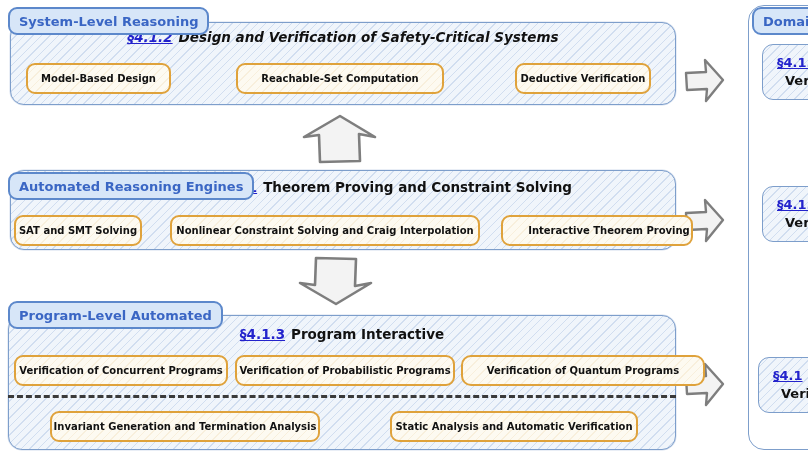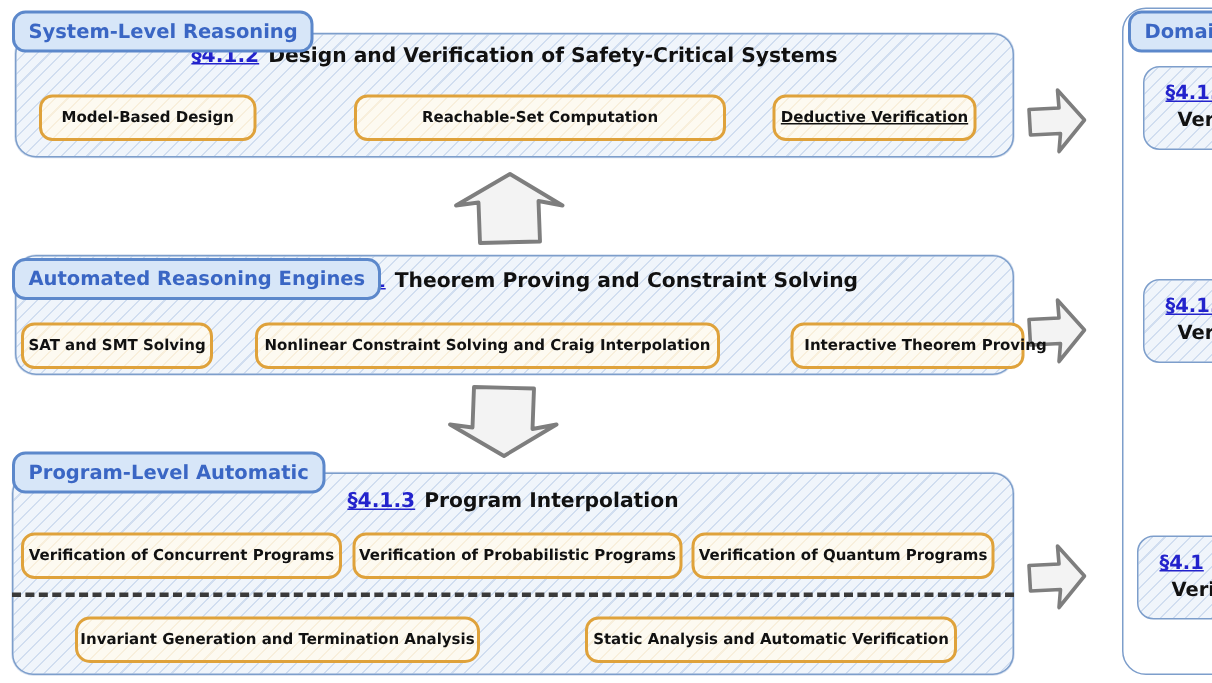--- a/index.html
+++ b/index.html
@@ -98,58 +98,58 @@
     overflow: hidden;
   }
   .rbox .secnum { display: inline-block; margin-bottom: 3px; }
   .rbox .rlabel { color: #111; padding-left: 8px; white-space: nowrap; }
 </style>
 </head>
 <body>
 
 <div class="abs container" style="left:10px; top:22px; width:666px; height:83px;"></div>
 <div class="abs tag" style="left:8px; top:7px;">System-Level Reasoning</div>
-<div class="abs title" style="left:10px; top:29px; width:666px;">
+<div class="abs title" style="left:10px; top:29px; width:666px;font-style:italic;">
   <span class="secnum">§4.1.2</span><span>Design and Verification of Safety-Critical Systems</span>
 </div>
 <div class="abs obox" style="left:26px; top:63px; width:145px;">Model-Based Design</div>
-<div class="abs obox" style="left:236px; top:63px; width:248px;">Reachable-Set Computation</div>
-<div class="abs obox" style="left:515px; top:63px; width:136px;text-decoration:underline;">Deductive Verification</div>
+<div class="abs obox" style="left:236px; top:63px; width:208px;">Reachable-Set Computation</div>
+<div class="abs obox" style="left:515px; top:63px; width:136px;">Deductive Verification</div>
 
 <div class="abs arrow" style="left:296px; top:112px;">
   <svg width="86" height="52" viewBox="0 0 86 52">
     <path d="M24 50 L23 23 L8 25 L44 4 L79 25 L63 22 L64 49 Z" fill="#f3f3f3" stroke="#7e7e7e" stroke-width="2.6" stroke-linejoin="round"></path>
   </svg>
 </div>
 
 <div class="abs container" style="left:10px; top:170px; width:666px; height:80px;"></div>
 <div class="abs tag" style="left:8px; top:172px;">Automated Reasoning Engines</div>
 <div class="abs title" style="left:10px; top:179px; width:764px;">
   <span class="secnum">§4.1.1</span><span>Theorem Proving and Constraint Solving</span>
 </div>
 <div class="abs obox" style="left:14px; top:215px; width:128px;">SAT and SMT Solving</div>
 <div class="abs obox" style="left:170px; top:215px; width:310px;">Nonlinear Constraint Solving and Craig Interpolation</div>
-<div class="abs obox" style="left:527px; top:215px; width:156px;padding-left:24px;">Interactive Theorem Proving</div>
+<div class="abs obox" style="left:501px; top:215px; width:192px;padding-left:24px;">Interactive Theorem Proving</div>
 
 <div class="abs arrow" style="left:292px; top:256px;">
   <svg width="86" height="52" viewBox="0 0 86 52">
     <path d="M24 2 L23 29 L8 27 L44 48 L79 27 L63 30 L64 3 Z" fill="#f3f3f3" stroke="#7e7e7e" stroke-width="2.6" stroke-linejoin="round"></path>
   </svg>
 </div>
 
 <div class="abs container" style="left:8px; top:315px; width:668px; height:135px;"></div>
-<div class="abs tag" style="left:8px; top:301px;">Program-Level Automatic</div>
+<div class="abs tag" style="left:8px; top:301px;">Program-Level Automated</div>
 <div class="abs title" style="left:8px; top:326px; width:668px;">
-  <span class="secnum">§4.1.3</span><span>Program Interpolation</span>
+  <span class="secnum">§4.1.3</span><span>Program Interactive</span>
 </div>
 <div class="abs obox" style="left:14px; top:355px; width:214px;">Verification of Concurrent Programs</div>
 <div class="abs obox" style="left:235px; top:355px; width:220px;">Verification of Probabilistic Programs</div>
-<div class="abs obox" style="left:461px; top:355px; width:202px;">Verification of Quantum Programs</div>
+<div class="abs obox" style="left:461px; top:355px; width:244px;border-radius:10px;">Verification of Quantum Programs</div>
 <div class="abs dashline" style="left:8px; top:395px; width:668px;"></div>
-<div class="abs obox" style="left:50px; top:411px; width:270px;border-radius:10px;">Invariant Generation and Termination Analysis</div>
+<div class="abs obox" style="left:50px; top:411px; width:270px;">Invariant Generation and Termination Analysis</div>
 <div class="abs obox" style="left:390px; top:411px; width:248px;">Static Analysis and Automatic Verification</div>
 
 <div class="abs arrow" style="left:682px; top:57px;">
   <svg width="44" height="48" viewBox="0 0 44 48">
     <path d="M4 16 L24 15 L23 3 L41 23 L24 44 L25 32 L5 33 Z" fill="#f3f3f3" stroke="#7e7e7e" stroke-width="2.4" stroke-linejoin="round"></path>
   </svg>
 </div>
 <div class="abs arrow" style="left:682px; top:197px;">
   <svg width="44" height="48" viewBox="0 0 44 48">
     <path d="M4 16 L24 15 L23 3 L41 23 L24 44 L25 32 L5 33 Z" fill="#f3f3f3" stroke="#7e7e7e" stroke-width="2.4" stroke-linejoin="round"></path>

